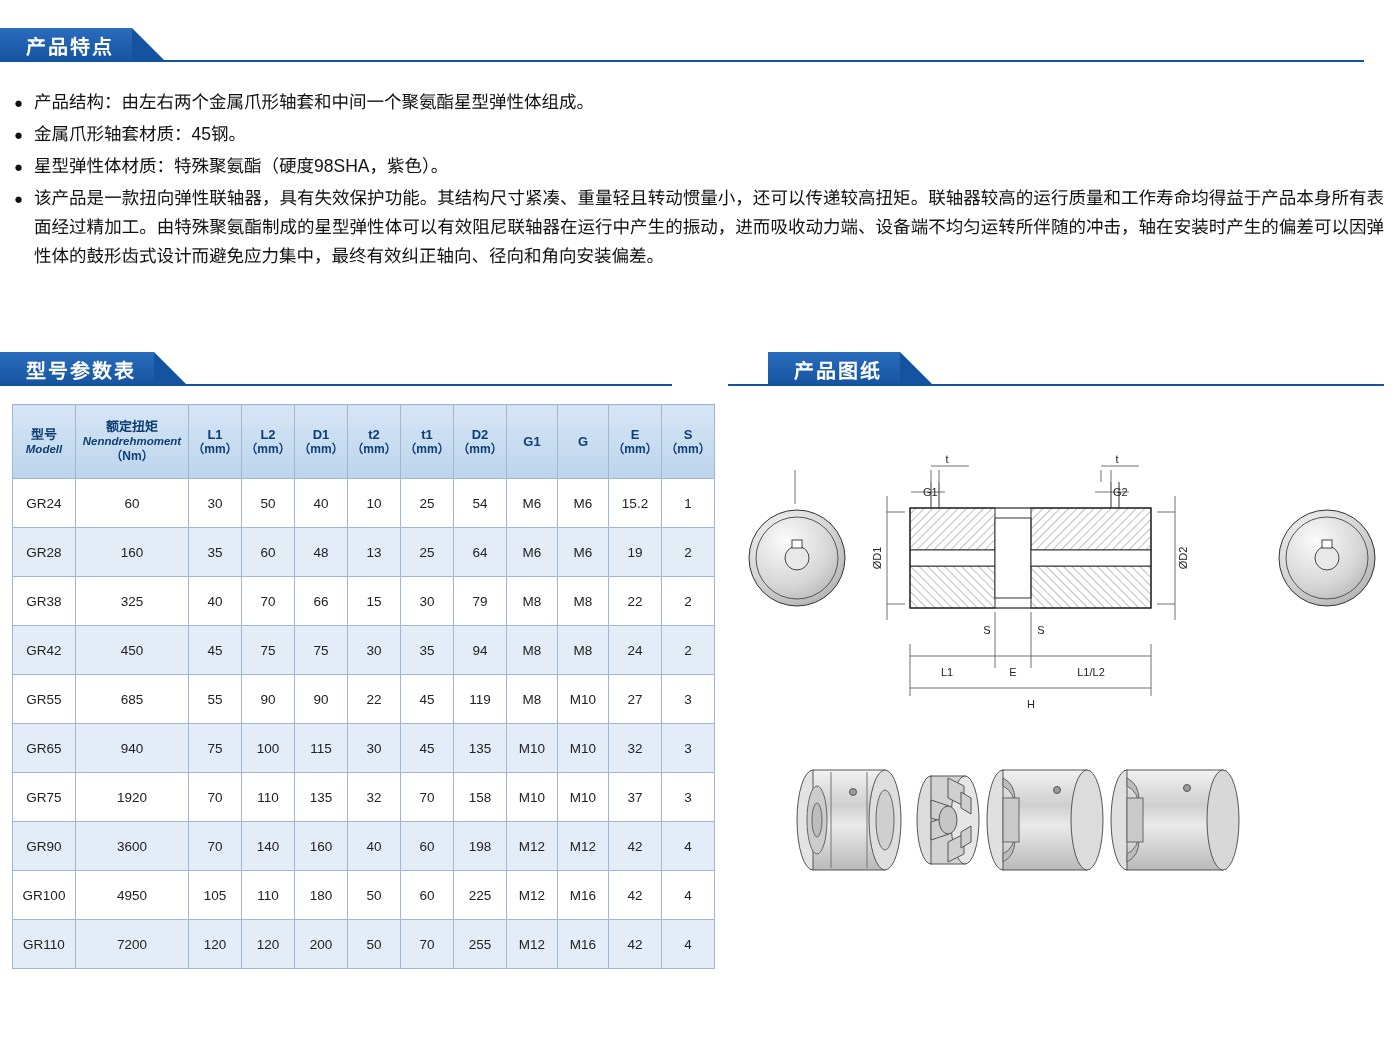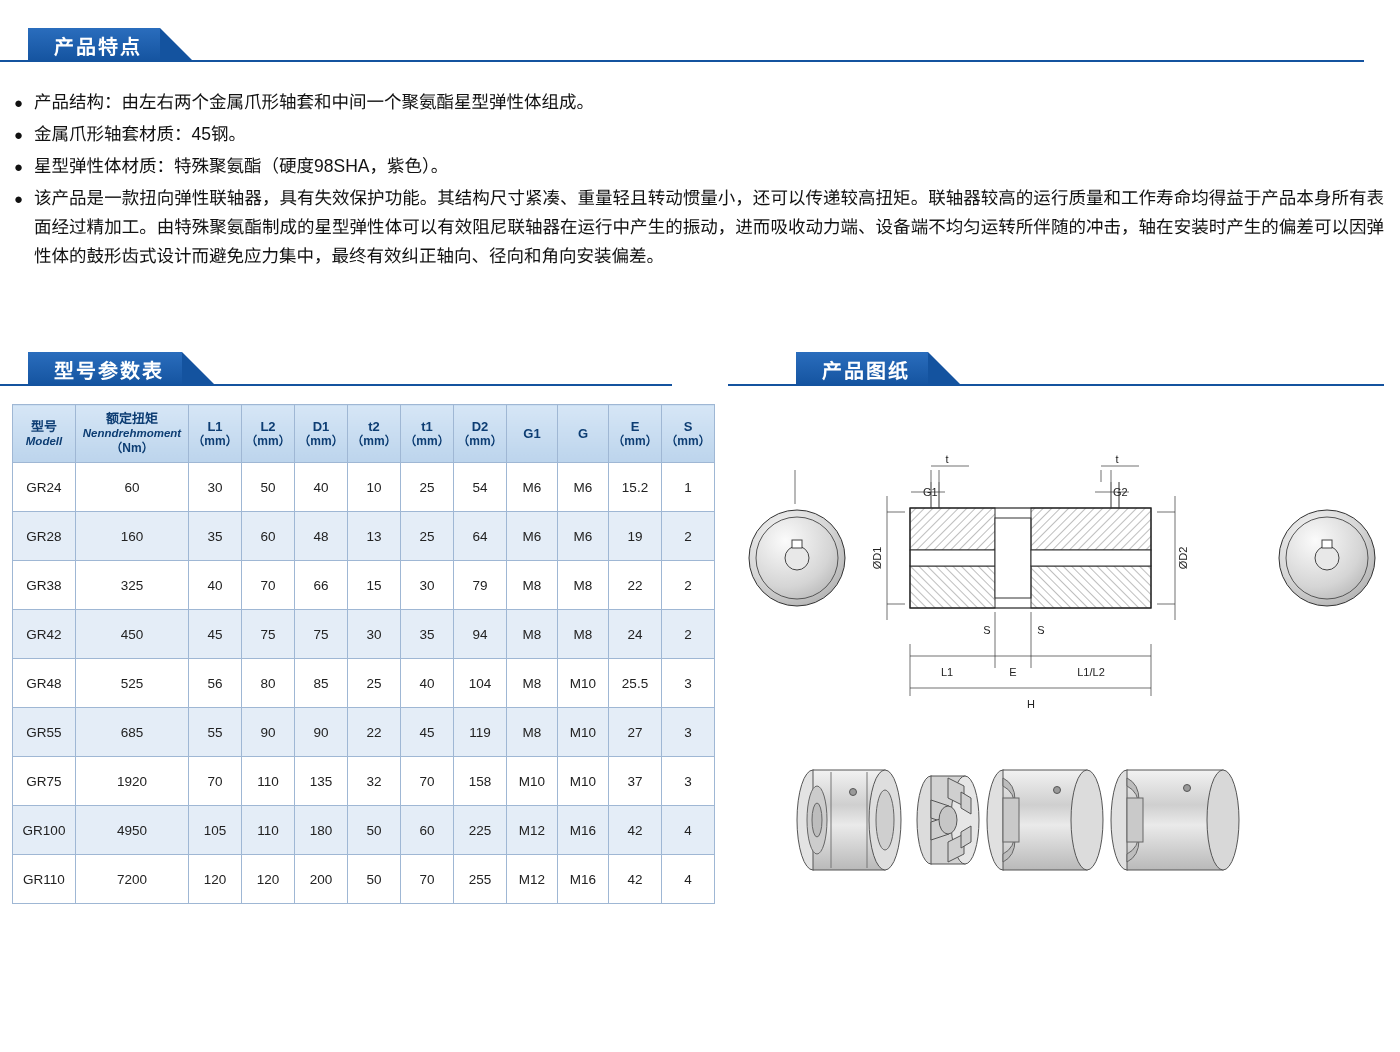--- a/index.html
+++ b/index.html
@@ -15,21 +15,20 @@
     color: #111;
     overflow: hidden;
   }
 
   
   .banner {
     position: absolute;
     height: 34px;
     display: flex;
     align-items: stretch;
-    padding-left: 28px;
   }
   .banner-body {
     background: #1a5fb4;
     background: linear-gradient(180deg, #2a6dbd 0%, #14539f 100%);
     color: #fff;
     font-size: 20px;
     font-weight: bold;
     display: flex;
     align-items: center;
     padding: 0 18px 0 26px;
@@ -97,21 +96,21 @@
     text-align: center;
     vertical-align: middle;
   }
   .param-table thead th {
     background: #c9dcf0;
     background: linear-gradient(180deg, #d6e6f6 0%, #bcd4ec 100%);
     color: #0d3d73;
     font-weight: bold;
     font-size: 13px;
     line-height: 15px;
-    padding: 6px 2px;
+    padding: 14px 2px;
     height: 38px;
   }
   .param-table thead th .unit { font-weight: bold; font-size: 12px; display: block; }
   .param-table thead th .ital { font-style: italic; font-size: 11.5px; display: block; font-weight: bold;}
   .param-table tbody td {
     height: 48px;
     padding: 0 3px;
     font-size: 13.5px;
   }
   .param-table tbody tr:nth-child(even) td { background: #e4edf7; }
@@ -272,60 +271,74 @@
       <td>75</td>
       <td>30</td>
       <td>35</td>
       <td>94</td>
       <td>M8</td>
       <td>M8</td>
       <td>24</td>
       <td>2</td>
     </tr>
     <tr>
-      <td>GR48</td>
-      <td>525</td>
-      <td>56</td>
-      <td>80</td>
-      <td>85</td>
-      <td>25</td>
-      <td>40</td>
-      <td>104</td>
-      <td>M8</td>
-      <td>M10</td>
-      <td>25.5</td>
-      <td>3</td>
-    </tr>
-    <tr>
       <td>GR55</td>
       <td>685</td>
       <td>55</td>
       <td>90</td>
       <td>90</td>
       <td>22</td>
       <td>45</td>
       <td>119</td>
       <td>M8</td>
       <td>M10</td>
       <td>27</td>
       <td>3</td>
     </tr>
     <tr>
+      <td>GR65</td>
+      <td>940</td>
+      <td>75</td>
+      <td>100</td>
+      <td>115</td>
+      <td>30</td>
+      <td>45</td>
+      <td>135</td>
+      <td>M10</td>
+      <td>M10</td>
+      <td>32</td>
+      <td>3</td>
+    </tr>
+    <tr>
       <td>GR75</td>
       <td>1920</td>
       <td>70</td>
       <td>110</td>
       <td>135</td>
       <td>32</td>
       <td>70</td>
       <td>158</td>
       <td>M10</td>
       <td>M10</td>
       <td>37</td>
       <td>3</td>
+    </tr>
+    <tr>
+      <td>GR90</td>
+      <td>3600</td>
+      <td>70</td>
+      <td>140</td>
+      <td>160</td>
+      <td>40</td>
+      <td>60</td>
+      <td>198</td>
+      <td>M12</td>
+      <td>M12</td>
+      <td>42</td>
+      <td>4</td>
     </tr>
     <tr>
       <td>GR100</td>
       <td>4950</td>
       <td>105</td>
       <td>110</td>
       <td>180</td>
       <td>50</td>
       <td>60</td>
       <td>225</td>

